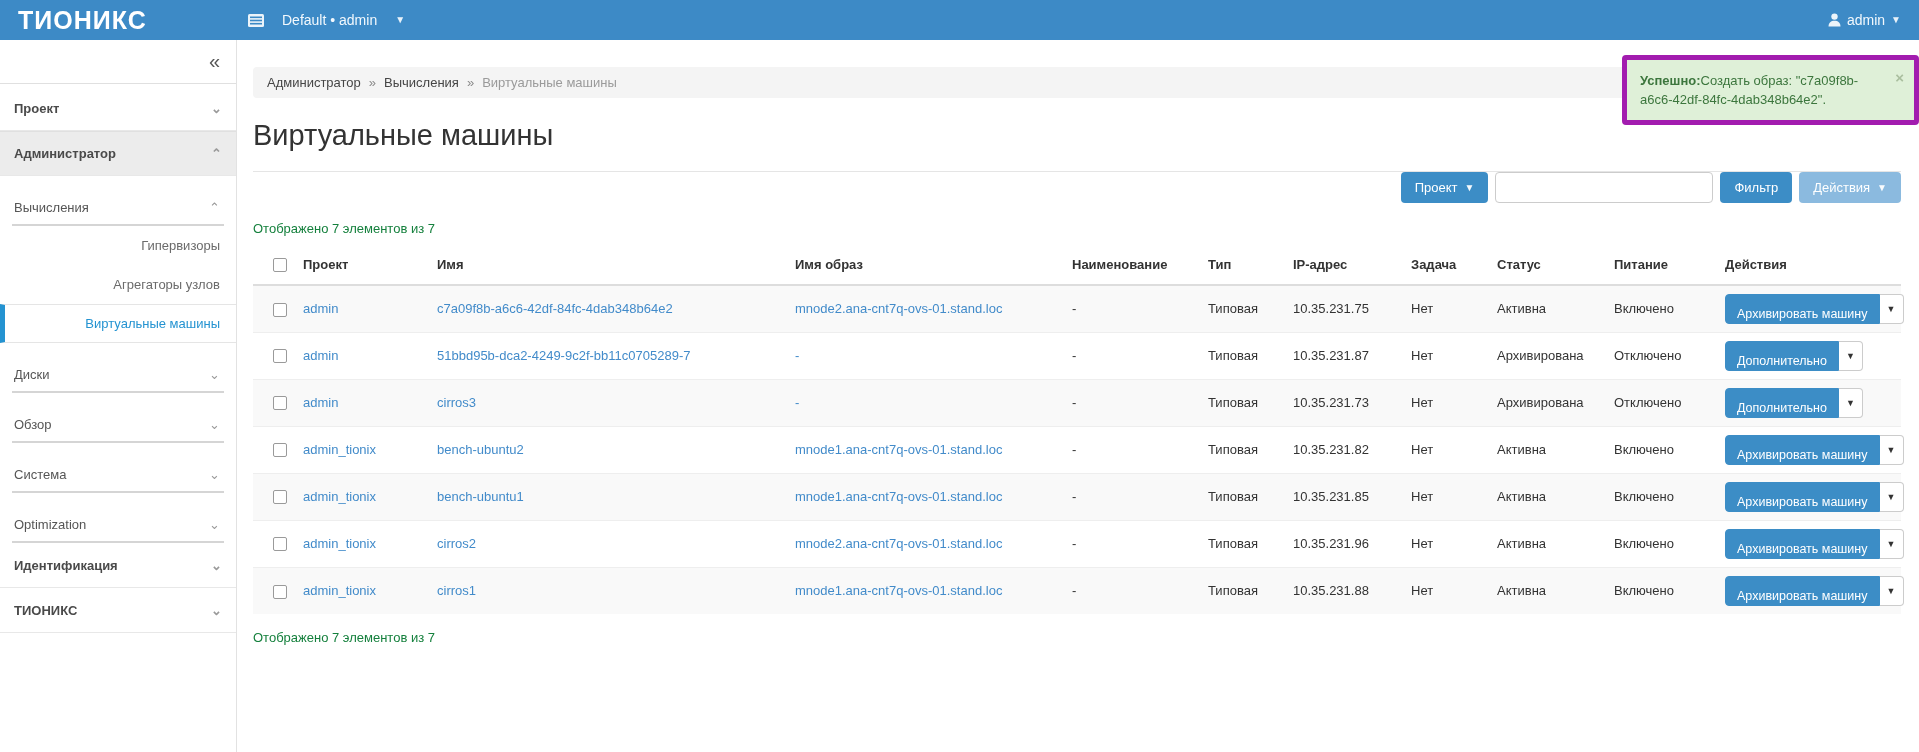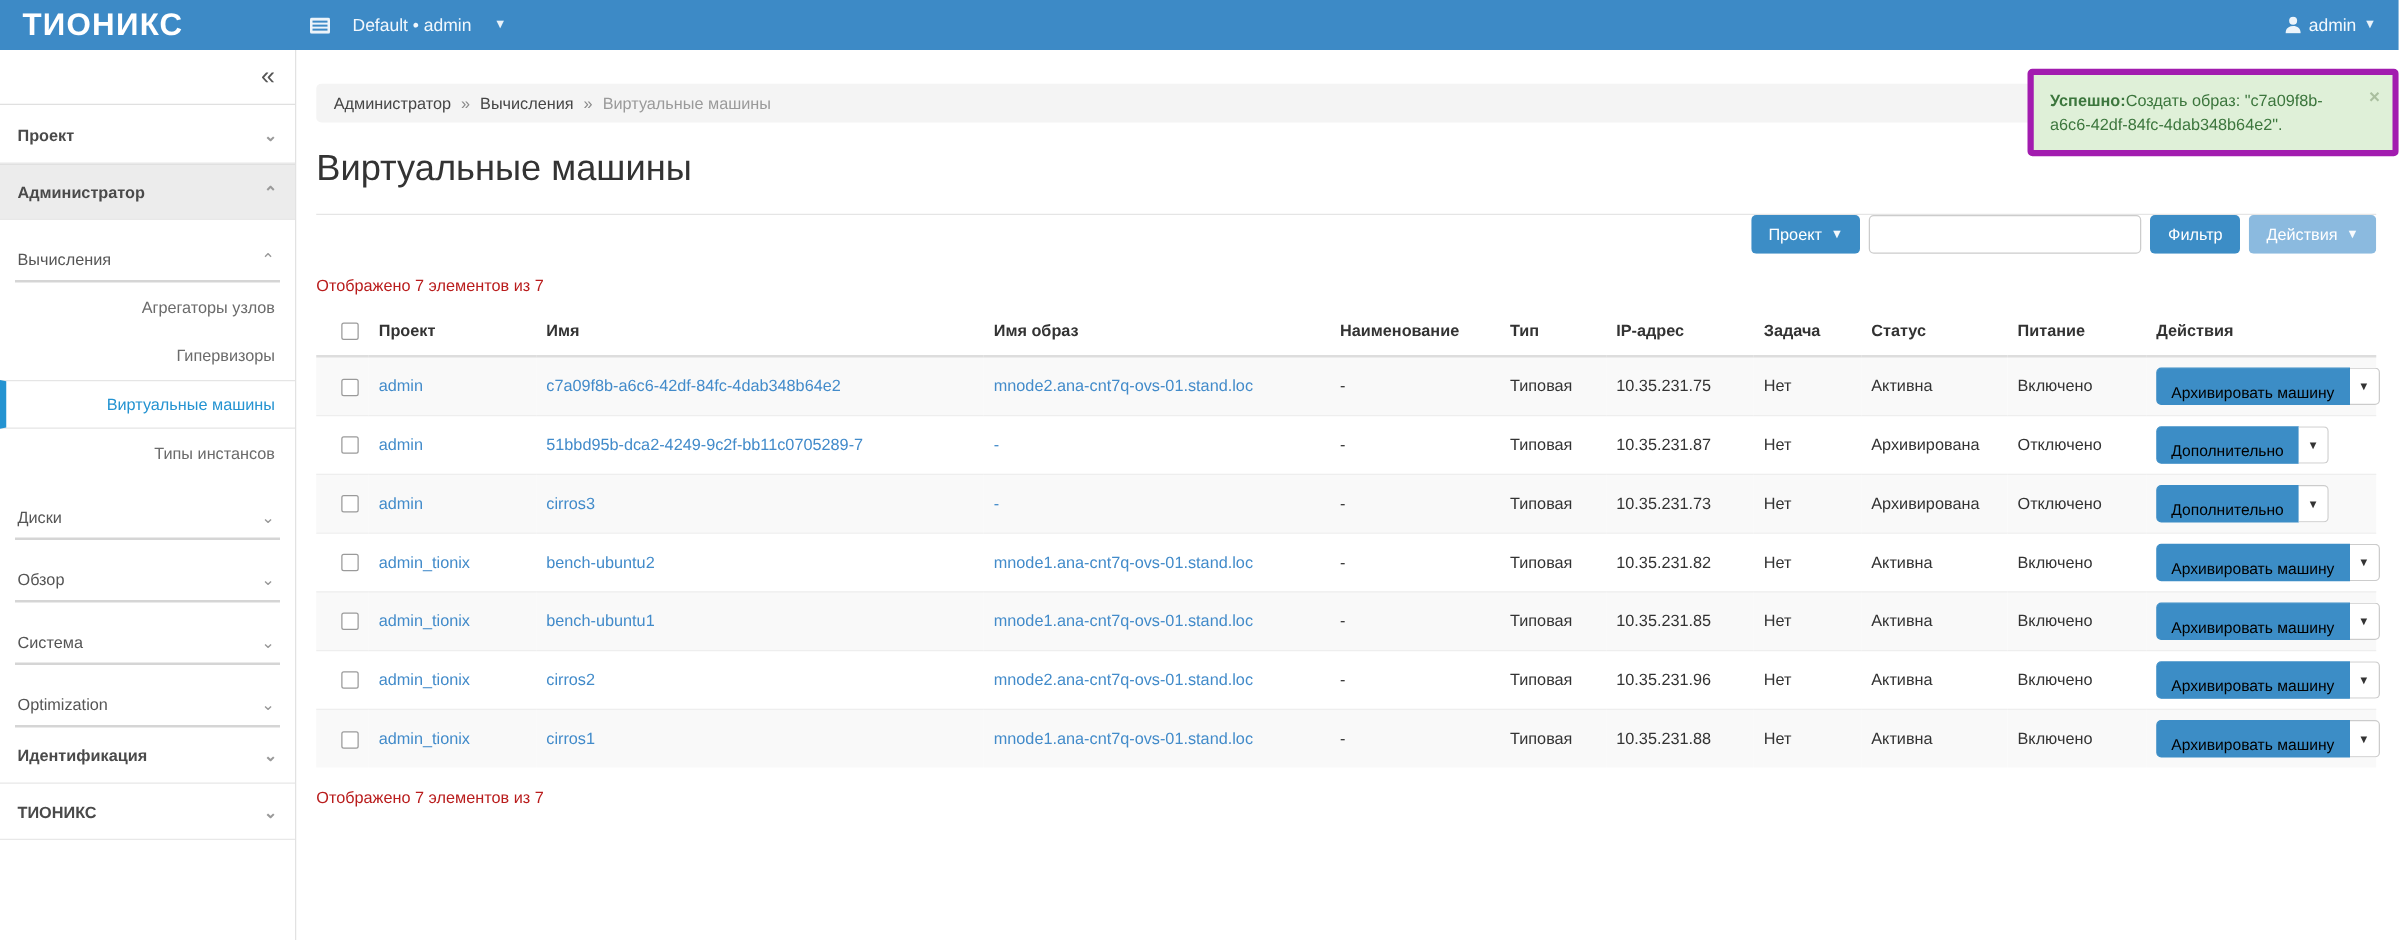--- a/index.html
+++ b/index.html
@@ -43,33 +43,33 @@
 
   .page-title { margin-top:20px; font-size:29px; font-weight:400; color:#333; line-height:34px; }
   .rule { margin-top:19px; border:0; border-top:1px solid #e5e5e5; }
 
   .toolbar { margin-top:0px; height:31px; display:flex; justify-content:flex-end; align-items:center; gap:7px; }
   .btn { height:31px; padding:0 13px; border:1px solid transparent; border-radius:4px; background:#3c8dc6; color:#fff;
          font-size:13px; font-family:inherit; display:inline-flex; align-items:center; gap:7px; cursor:pointer; }
   .btn.light { background:#8bbadf; }
   .search-input { width:218px; height:31px; border:1px solid #ccc; border-radius:4px; padding:0 9px; font-size:13px; font-family:inherit; outline:none; }
 
-  .caption { margin-top:18px; color:#b91c1c; }
+  .caption { margin-top:18px; color:#15803d; }
 
   table.vm { margin-top:9px; width:100%; border-collapse:collapse; table-layout:fixed; }
   .vm th { text-align:left; font-size:13px; color:#333; padding:0 0 0 8px; height:40px; border-bottom:2px solid #ddd; cursor:pointer; }
   .vm td { height:47px; padding:0 0 0 8px; border-top:1px solid #eee; vertical-align:middle; color:#333; }
   .vm tbody tr:nth-child(odd) { background:#f9f9f9; }
   .vm .col-check { padding-left:20px; }
   .vm a.lnk { color:#428bca; text-decoration:none; cursor:pointer; }
   .vm .dash { color:#333; text-decoration:none; cursor:default; pointer-events:none; }
   .chk { appearance:none; -webkit-appearance:none; width:14px; height:14px; border:1px solid #9a9a9a; border-radius:2px; background:#fff; cursor:pointer; vertical-align:middle; }
 
   .btn-group { display:inline-flex; }
-  .btn-action { height:30px; padding:12px 11px; background:#3c8dc6; border:1px solid #3c8dc6; border-radius:4px 0 0 4px; color:#000000; font-size:12.5px; font-family:inherit; cursor:pointer; white-space:nowrap; }
+  .btn-action { height:30px; padding:12px 11px; background:#3c8dc6; border:1px solid #3c8dc6; border-radius:4px 0 0 4px; color:#ffffff; font-size:12.5px; font-family:inherit; cursor:pointer; white-space:nowrap; }
   .btn-caret { height:30px; width:24px; background:#fff; border:1px solid #ccc; border-left:none; border-radius:0 4px 4px 0; color:#333; font-size:9px; cursor:pointer; }
 
   
   .toast { position:absolute; top:15px; right:0px; width:297px; min-height:64px; background:#dff0d8; border:5px solid #a21caf;
            border-radius:4px; padding:11px 30px 11px 13px; color:#3c763d; line-height:19px; z-index:5; }
   .toast b { font-weight:bold; }
   .toast .close-x { position:absolute; top:8px; right:10px; color:#aabf9f; font-size:15px; font-weight:bold; cursor:pointer; }
 </style>
 </head>
 <body>
@@ -112,33 +112,29 @@
   </div>
         <div class="item t-section active">
     <span class="lbl">Администратор</span>
     <span class="chev">⌃</span>
   </div>
         <div class="item t-subheader">
     <span class="lbl">Вычисления</span>
     <span class="chev">⌃</span>
   </div>
         <div class="item t-sublink">
+    <span class="lbl">Гипервизоры</span>
+
+  </div>
+        <div class="item t-sublink">
     <span class="lbl">Агрегаторы узлов</span>
-
-  </div>
-        <div class="item t-sublink">
-    <span class="lbl">Гипервизоры</span>
 
   </div>
         <div class="item t-sublink active">
     <span class="lbl">Виртуальные машины</span>
-
-  </div>
-        <div class="item t-sublink">
-    <span class="lbl">Типы инстансов</span>
 
   </div>
         <div class="item t-subheader">
     <span class="lbl">Диски</span>
     <span class="chev">⌄</span>
   </div>
         <div class="item t-subheader">
     <span class="lbl">Обзор</span>
     <span class="chev">⌄</span>
   </div>

